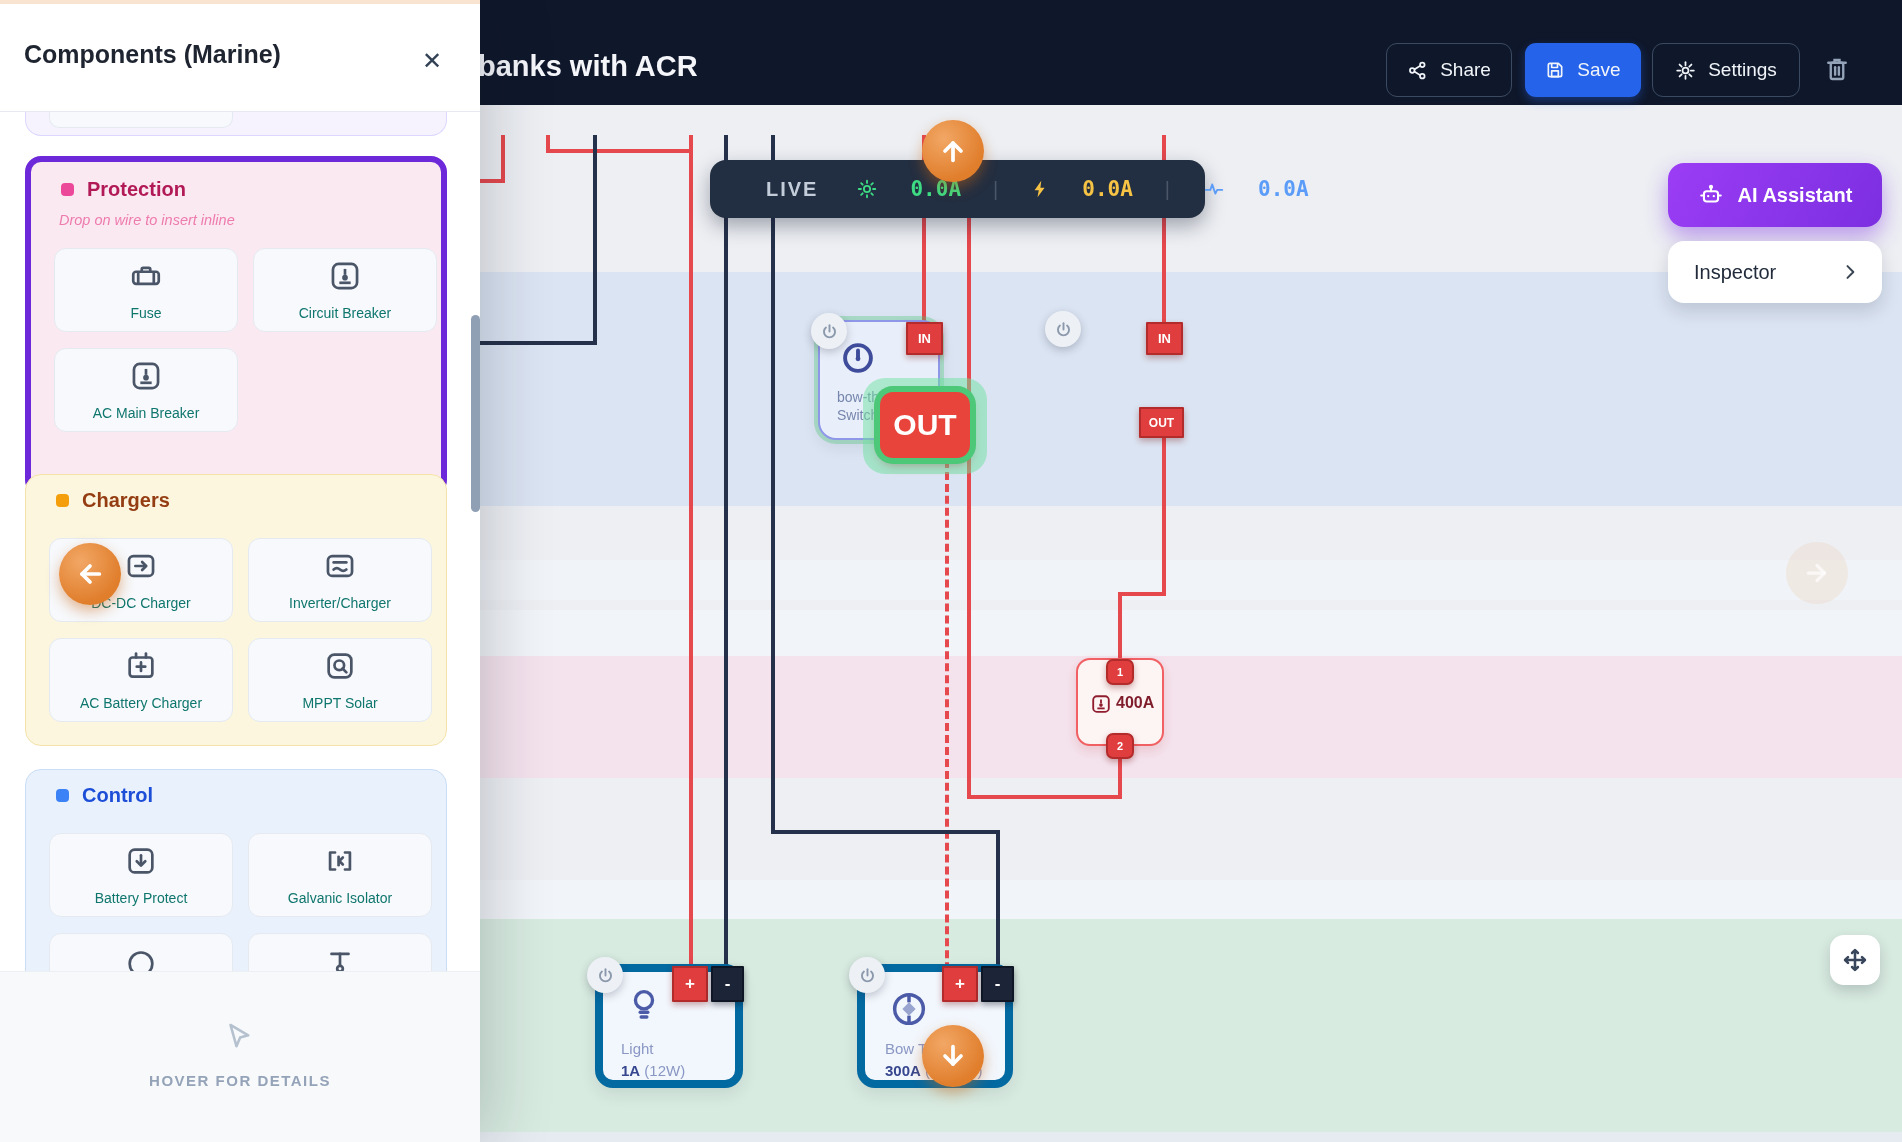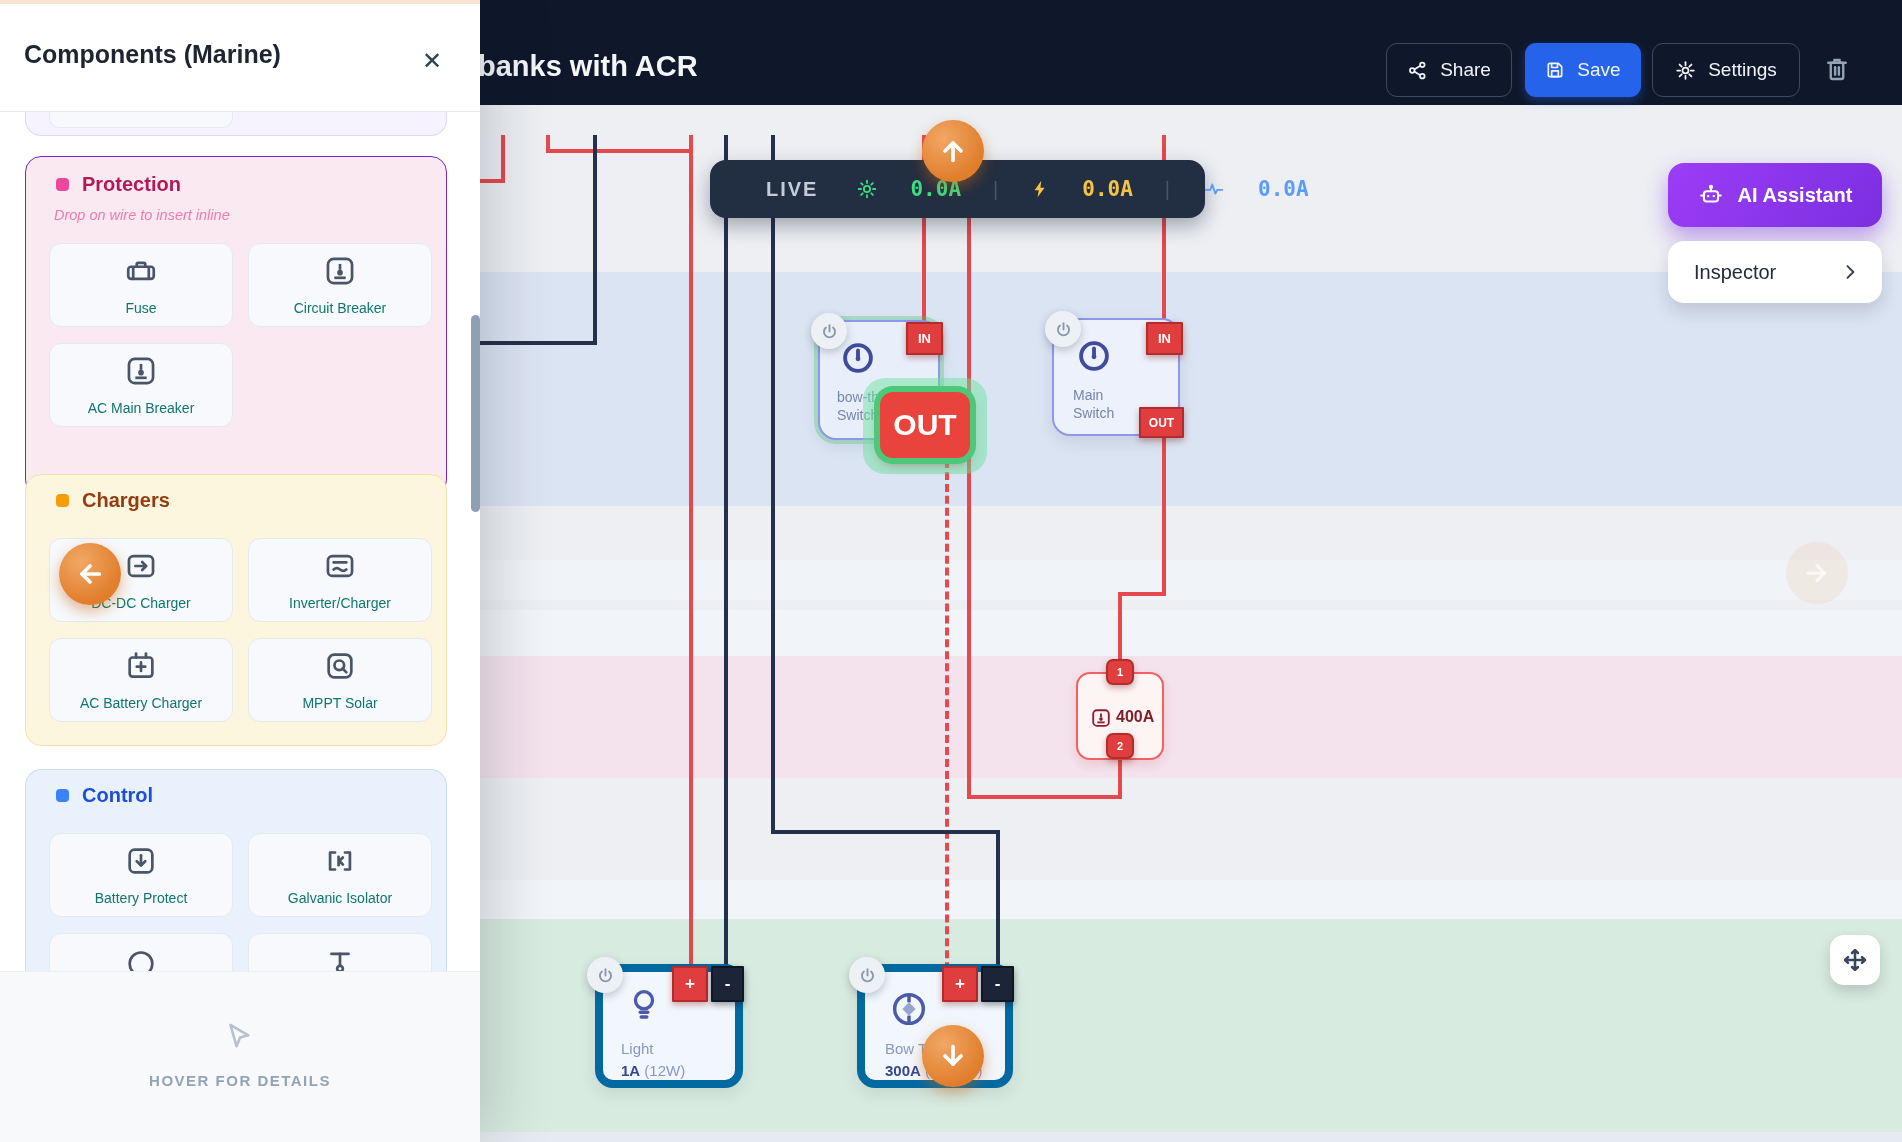--- a/index.html
+++ b/index.html
@@ -123,40 +123,30 @@
           <path d="M7.5 7a7 7 0 1 0 9 0"></path>
         </svg>
     </div>
     <div class="port-badge" style="left:906px;top:322px;width:37px;height:33px;font-size:13px;">IN</div>
 
     <div style="position:absolute;left:863px;top:378px;width:124px;height:96px;border-radius:22px;background:rgba(110,225,160,.5);z-index:3;"></div>
     <div style="position:absolute;left:880px;top:392px;width:90px;height:66px;border-radius:13px;background:#E8443C;z-index:3;
                 box-shadow:0 0 0 6px #4CC878,0 6px 12px rgba(150,30,30,.4);display:flex;align-items:center;justify-content:center;
                 color:#fff;font-weight:bold;font-size:30px;">OUT</div>
 
-    <div class="node switch-node" style="left:1052px;top:318px;width:128px;height:118px;background:#EDF1FB;">
-      <span style="position:absolute;left:22px;top:18px;color:#3E4C9B;">
-        <svg width="36" height="36" viewBox="0 0 24 24" fill="none" stroke="currentColor" stroke-width="2.6" stroke-linecap="round">
-            <circle cx="12" cy="12" r="8.6"></circle>
-            <line x1="12" y1="12" x2="12" y2="7"></line>
-            <circle cx="12" cy="12.5" r="1.6" fill="currentColor" stroke="none"></circle>
-          </svg>
-      </span>
-      <div class="node-label" style="left:19px;top:66px;width:70px;">Main Switch</div>
-    </div>
     <div class="power-chip" style="left:1045px;top:311px;">
       <svg width="19" height="19" viewBox="0 0 24 24" fill="none" stroke="currentColor" stroke-width="2.4" stroke-linecap="round">
           <line x1="12" y1="4" x2="12" y2="12"></line>
           <path d="M7.5 7a7 7 0 1 0 9 0"></path>
         </svg>
     </div>
     <div class="port-badge" style="left:1146px;top:322px;width:37px;height:33px;font-size:13px;">IN</div>
     <div class="port-badge" style="left:1139px;top:407px;width:45px;height:31px;font-size:12px;">OUT</div>
 
-    <div class="node" style="left:1076px;top:658px;width:88px;height:88px;background:#FDF4F4;border:2.5px solid #F16063;border-radius:14px;box-shadow:0 5px 12px rgba(190,40,40,.15);margin-top:14px;">
+    <div class="node" style="left:1076px;top:658px;width:88px;height:88px;background:#FDF4F4;border:2.5px solid #F16063;border-radius:14px;box-shadow:0 5px 12px rgba(190,40,40,.15);">
       <span style="position:absolute;left:12px;top:33px;color:#8F1D2E;">
         <svg width="22" height="22" viewBox="0 0 24 24" fill="none" stroke="currentColor" stroke-width="2">
             <rect x="3.5" y="3.5" width="17" height="17" rx="4"></rect>
             <line x1="12" y1="7" x2="12" y2="11.2"></line>
             <circle cx="12" cy="13.2" r="2" fill="currentColor" stroke="none"></circle>
             <line x1="8" y1="16.8" x2="16" y2="16.8"></line>
           </svg>
       </span>
       <div style="position:absolute;left:38px;top:34px;font-size:16px;font-weight:bold;color:#7F1D2B;">400A</div>
     </div>
@@ -364,21 +354,21 @@
     <div id="panel-title">Components (Marine)</div>
     <div id="panel-close" style="font-size:24px;">✕</div>
     <div id="panel-divider"></div>
 
     <div id="panel-scroll">
 
       <div class="section-card" style="top:0;height:24px;background:#F6F3FE;border:1px solid #DDD6FE;border-top:none;border-radius:0 0 16px 16px;">
         <div style="position:absolute;left:23px;top:0;width:184px;height:16px;background:#F7F9FC;border:1.5px solid #E5EAF1;border-top:none;border-radius:0 0 10px 10px;"></div>
       </div>
 
-      <div class="section-card" style="top:44px;height:340px;background:#FBE9F1;border:1px solid #6d28d9;">
+      <div class="section-card" style="top:44px;height:340px;background:#FBE9F1;border:6px solid #6d28d9;">
         <div class="section-head" style="left:30px;top:16px;">
           <span class="bullet" style="background:#EC4899;"></span>
           <span class="section-title" style="color:#B21A57;">Protection</span>
         </div>
         <div style="position:absolute;left:28px;top:50px;font-style:italic;font-size:14.5px;color:#EE7BAE;">Drop on wire to insert inline</div>
         <div class="comp-card" style="left:23px;top:86px;width:184px;">
           <span class="comp-icon">
             <svg width="34" height="34" viewBox="0 0 24 24" fill="none" stroke="currentColor" stroke-width="1.9" stroke-linejoin="round">
                 <path d="M9 9V7.2a1 1 0 0 1 1-1h4a1 1 0 0 1 1 1V9"></path>
                 <rect x="3" y="9" width="18" height="8.5" rx="2"></rect>

